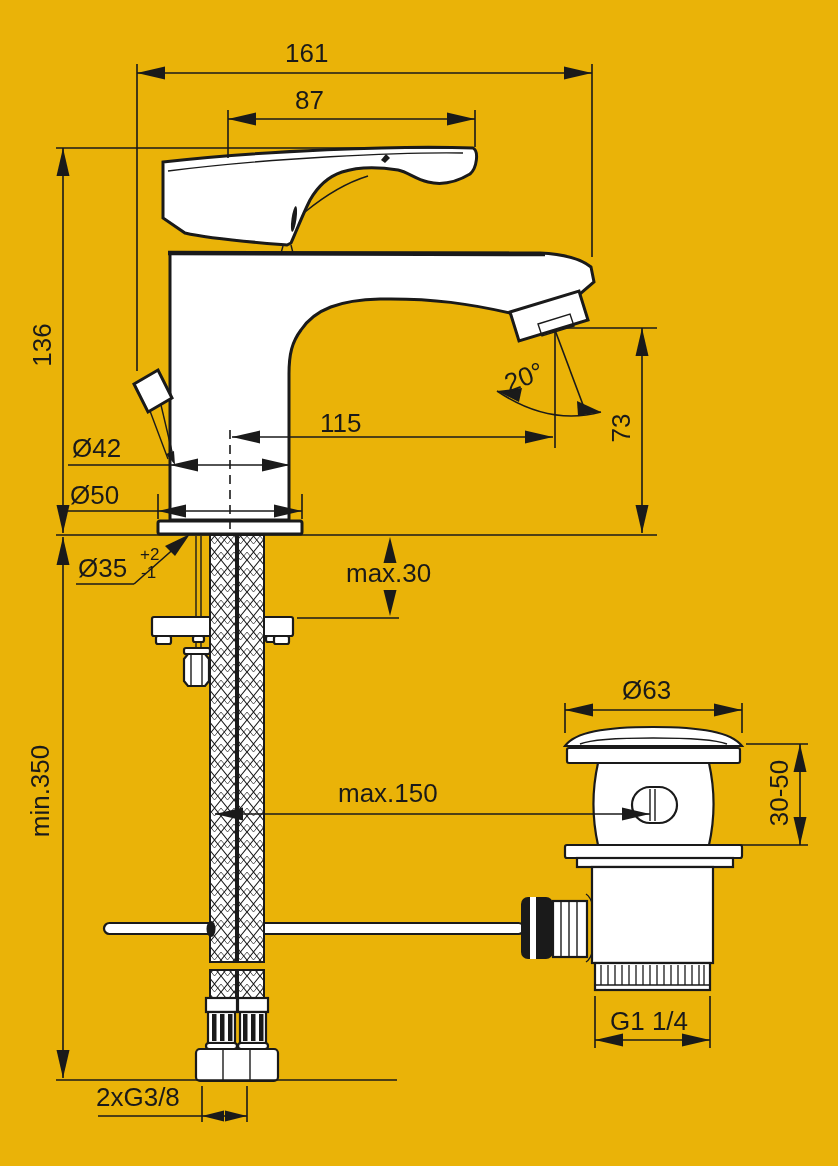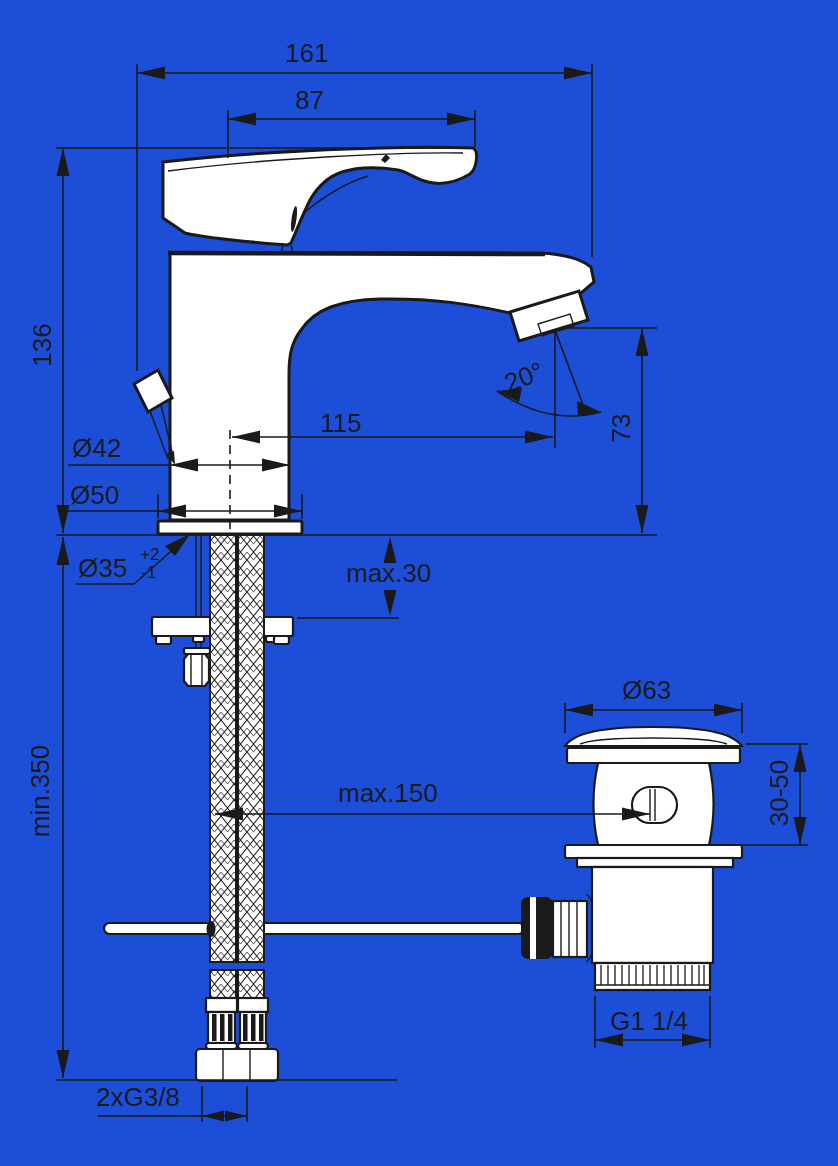--- a/index.html
+++ b/index.html
@@ -1,16 +1,16 @@
 <!DOCTYPE html>
 <html><head>
 <meta charset="utf-8">
 <style>
   html,body{margin:0;padding:0;background:#fff;}
-  .page{width:838px;height:1166px;background:#1d4ed8;position:relative;overflow:hidden;}
+  .page{width:838px;height:1166px;background:#eab308;position:relative;overflow:hidden;}
   svg{display:block;}
   text{font-family:"Liberation Sans","DejaVu Sans",sans-serif;fill:#1a1a1a;}
   .dim-text{font-size:26px;}
   .tol-text{font-size:17px;}
   .thin{stroke:#1a1a1a;stroke-width:1.6;fill:none;}
   .thin-dash{stroke:#1a1a1a;stroke-width:1.6;fill:none;stroke-dasharray:9 6;}
   .outline{stroke:#1a1a1a;stroke-width:3;fill:#fff;}
   .outline2{stroke:#1a1a1a;stroke-width:2.2;fill:#fff;}
   .detail{stroke:#1a1a1a;stroke-width:1.4;fill:none;}
   .arrow{fill:#1a1a1a;stroke:none;}

